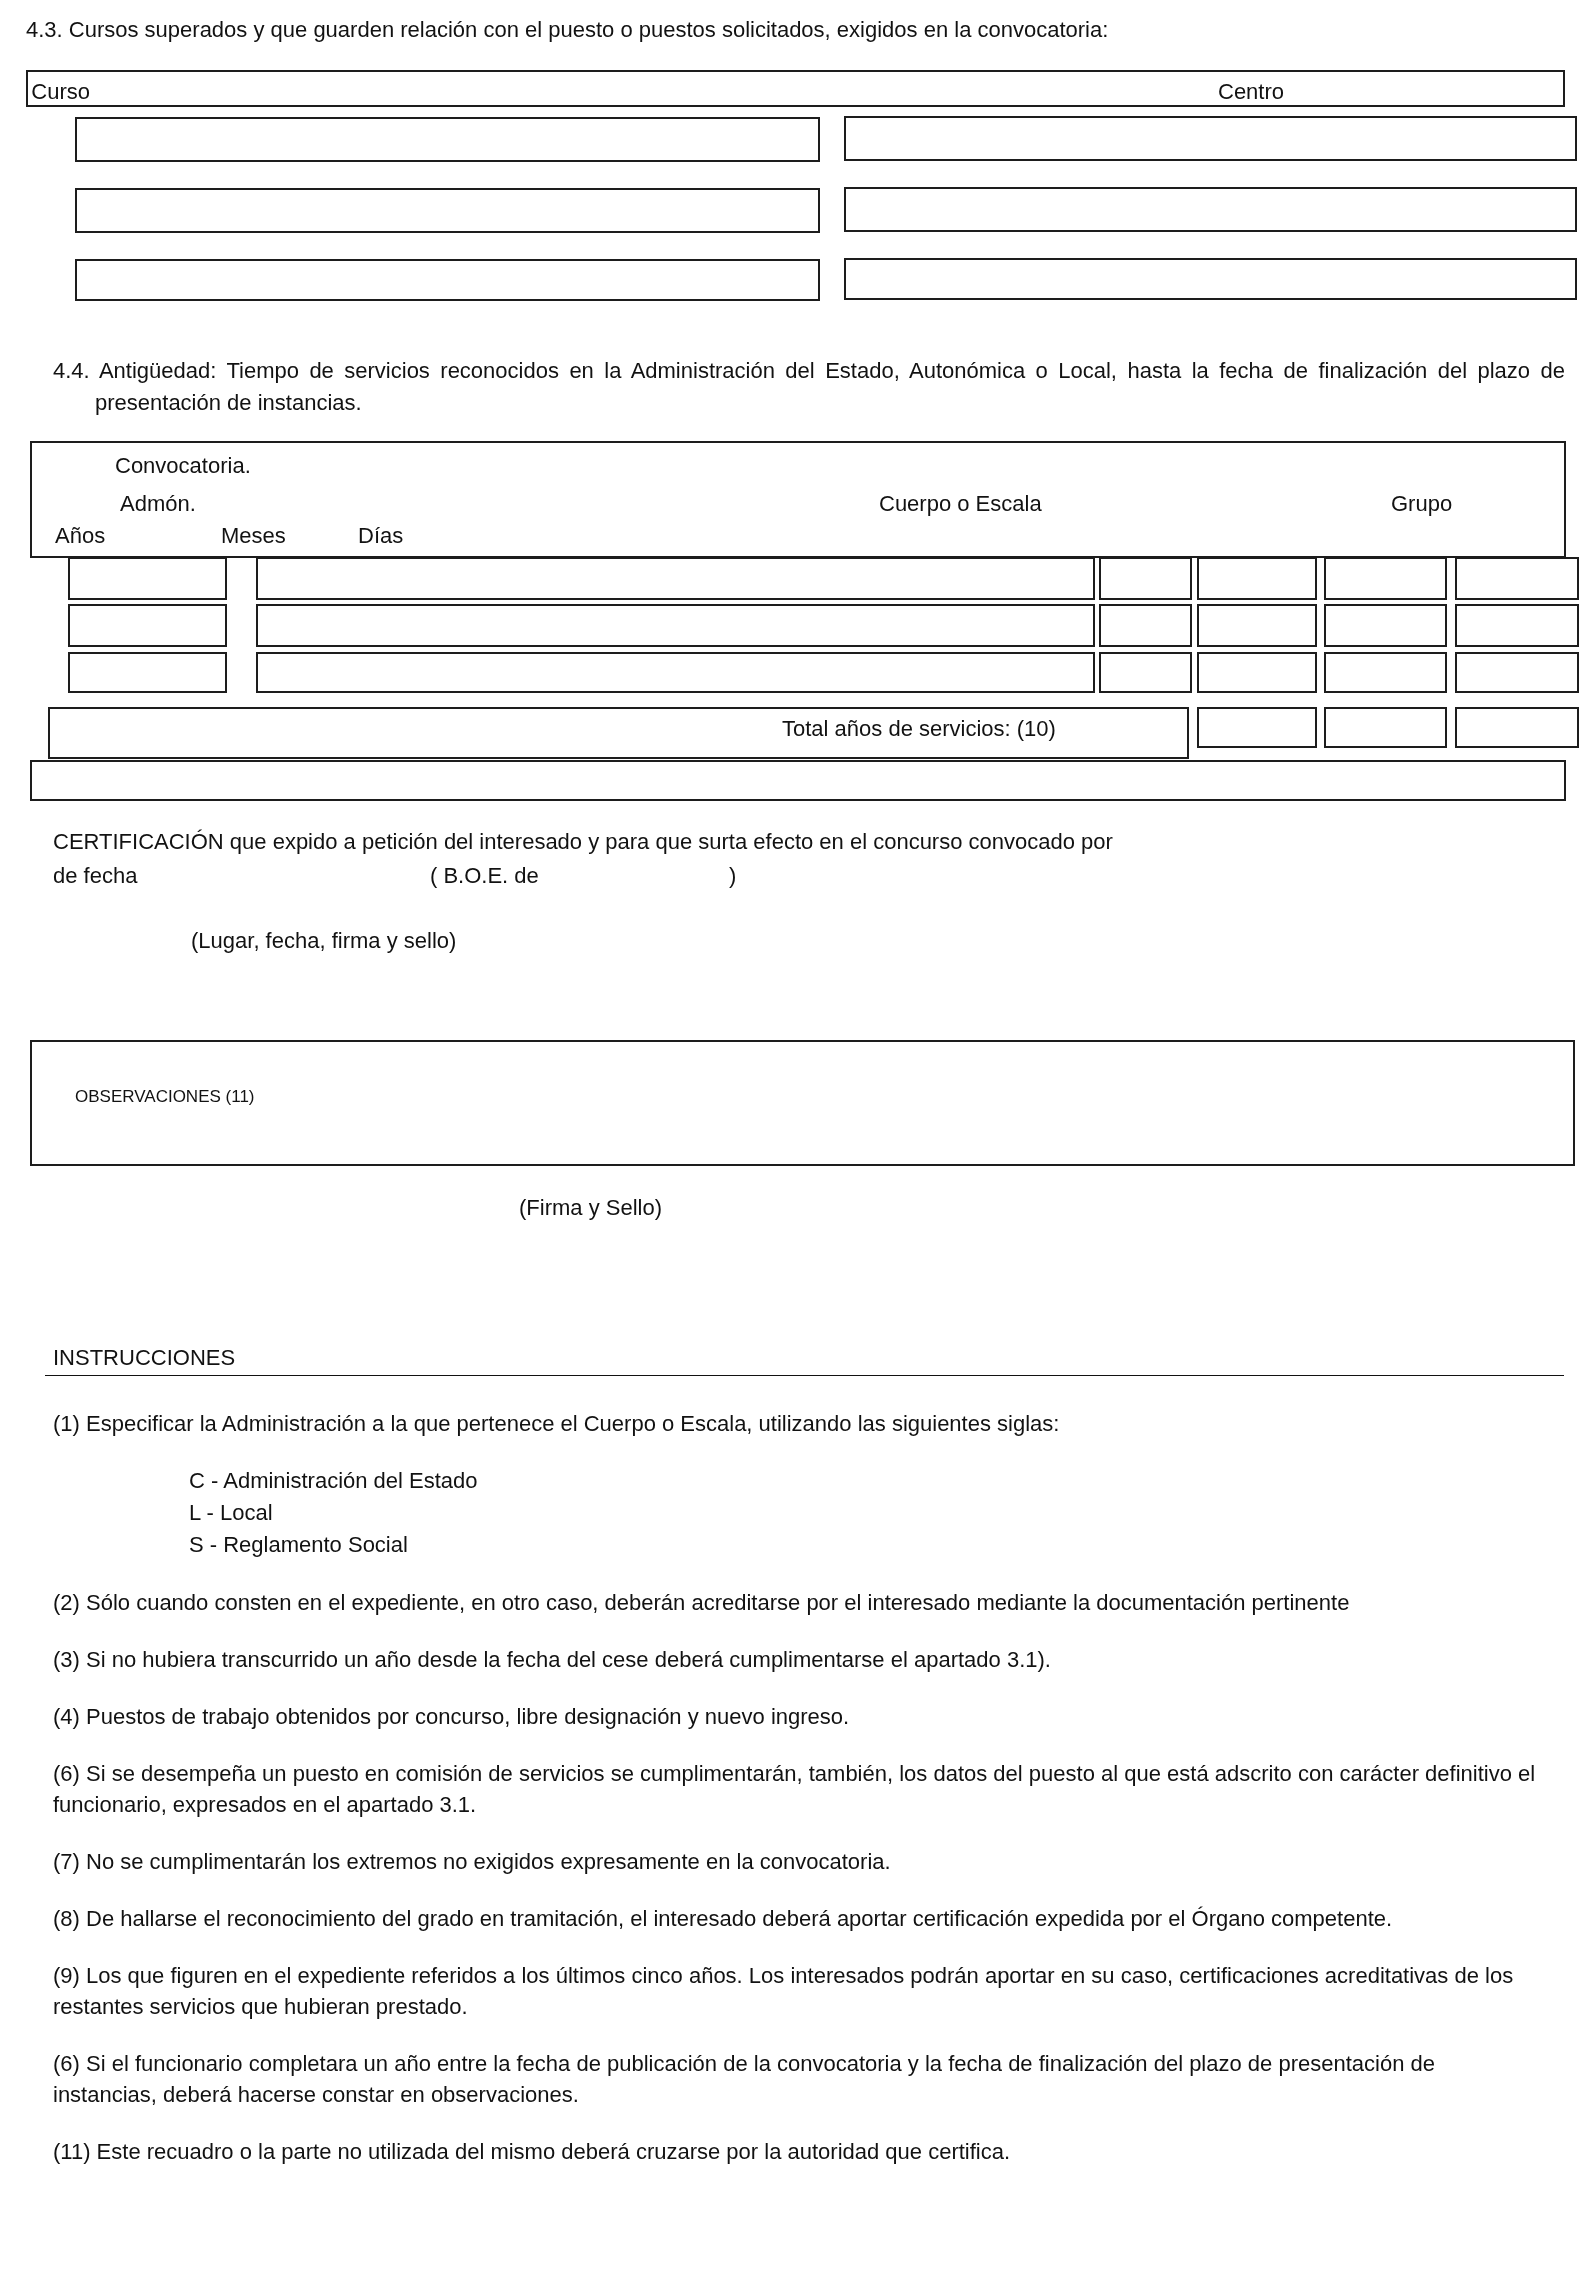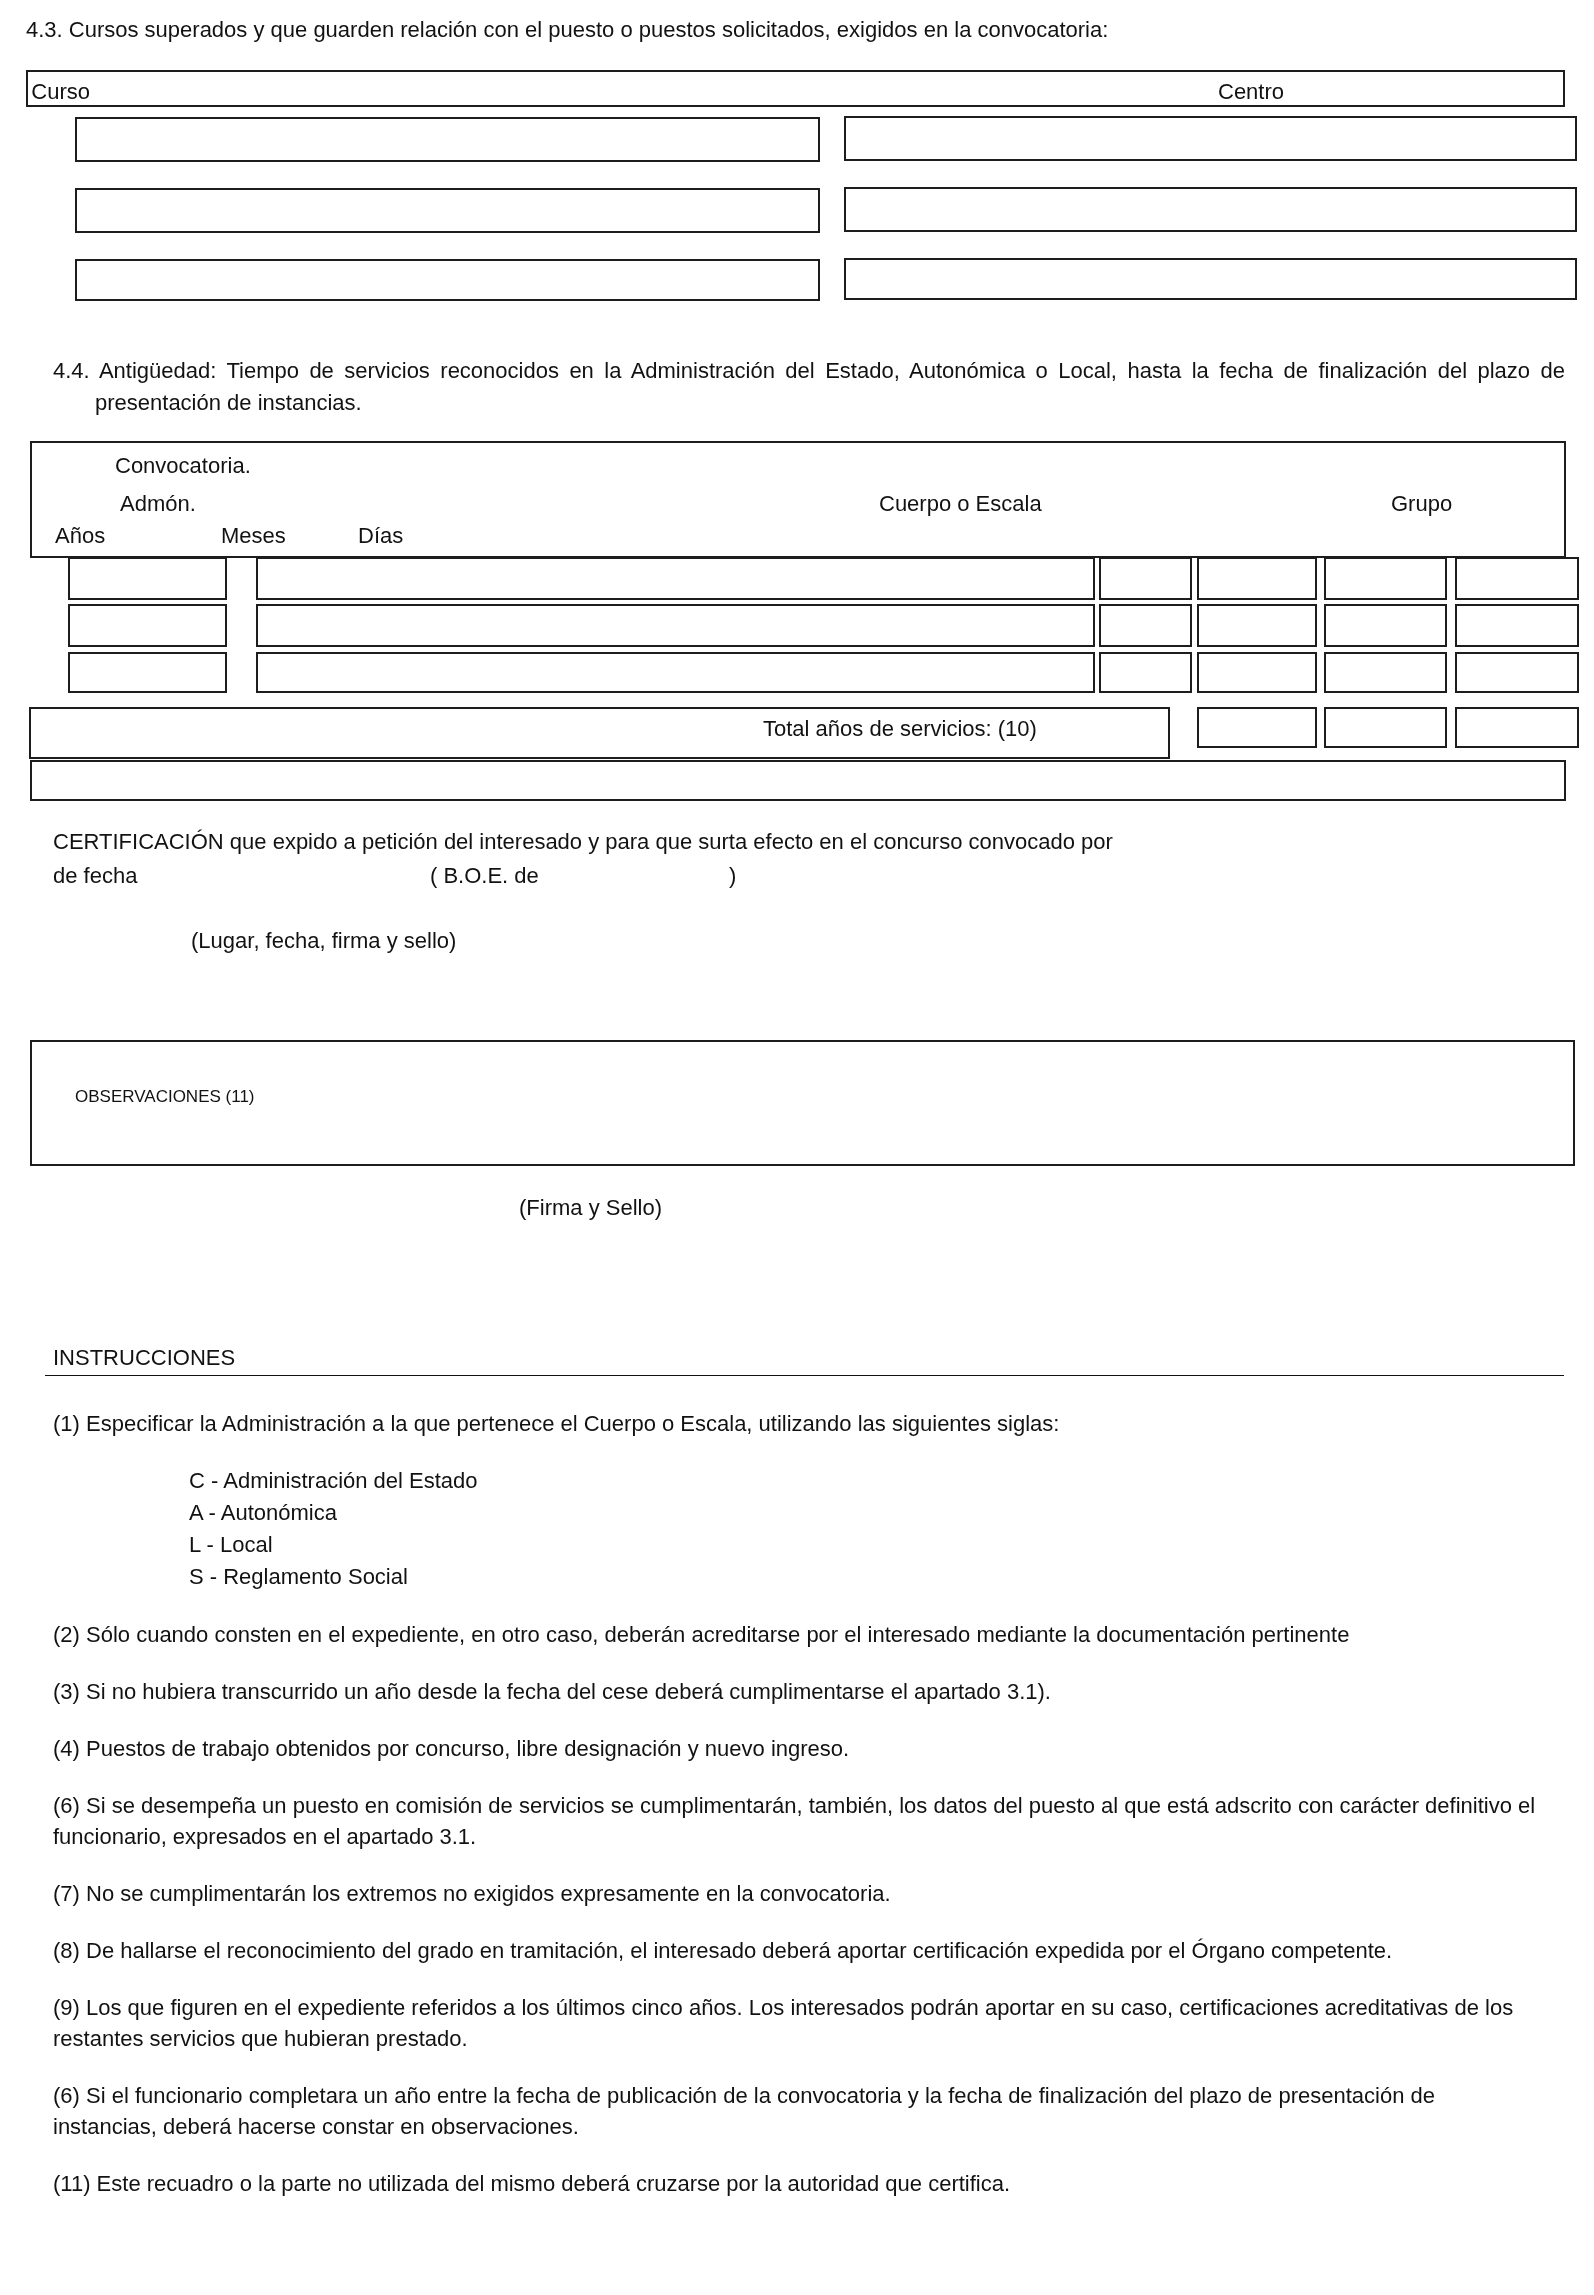--- a/index.html
+++ b/index.html
@@ -59,21 +59,21 @@
 <div class="box" style="left:1324px;top:604px;width:123px;height:43px"></div>
 <div class="box" style="left:1455px;top:604px;width:124px;height:43px"></div>
 
 <div class="box" style="left:68px;top:652px;width:159px;height:41px"></div>
 <div class="box" style="left:256px;top:652px;width:839px;height:41px"></div>
 <div class="box" style="left:1099px;top:652px;width:93px;height:41px"></div>
 <div class="box" style="left:1197px;top:652px;width:120px;height:41px"></div>
 <div class="box" style="left:1324px;top:652px;width:123px;height:41px"></div>
 <div class="box" style="left:1455px;top:652px;width:124px;height:41px"></div>
 
-<div class="box" style="left:29px;top:707px;width:1141px;height:52px">
+<div class="box" style="left:48px;top:707px;width:1141px;height:52px">
   <span class="lbl" style="left:732px;top:7.4px">Total años de servicios: (10)</span>
 </div>
 <div class="box" style="left:1197px;top:707px;width:120px;height:41px"></div>
 <div class="box" style="left:1324px;top:707px;width:123px;height:41px"></div>
 <div class="box" style="left:1455px;top:707px;width:124px;height:41px"></div>
 
 <div class="box" style="left:30px;top:760px;width:1536px;height:41px"></div>
 
 <div class="lbl" style="left:53px;top:829px">CERTIFICACIÓN que expido a petición del interesado y para que surta efecto en el concurso convocado por</div>
 <div class="lbl" style="left:53px;top:863px">de fecha</div>
@@ -86,21 +86,20 @@
 </div>
 <div class="lbl" style="left:519px;top:1195px">(Firma y Sello)</div>
 
 <div class="lbl" style="left:53px;top:1345px">INSTRUCCIONES</div>
 <div class="divider"></div>
 
 <div class="instr">
   <p>(1) Especificar la Administración a la que pertenece el Cuerpo o Escala, utilizando las siguientes siglas:</p>
   <div class="siglas">
     <div>C - Administración del Estado</div>
-    <div>A - Autonómica</div>
     <div>L - Local</div>
     <div>S - Reglamento Social</div>
   </div>
   <p>(2) Sólo cuando consten en el expediente, en otro caso, deberán acreditarse por el interesado mediante la documentación pertinente</p>
   <p>(3) Si no hubiera transcurrido un año desde la fecha del cese deberá cumplimentarse el apartado 3.1).</p>
   <p>(4) Puestos de trabajo obtenidos por concurso, libre designación y nuevo ingreso.</p>
   <p>(6) Si se desempeña un puesto en comisión de servicios se cumplimentarán, también, los datos del puesto al que está adscrito con carácter definitivo el funcionario, expresados en el apartado 3.1.</p>
   <p>(7) No se cumplimentarán los extremos no exigidos expresamente en la convocatoria.</p>
   <p>(8) De hallarse el reconocimiento del grado en tramitación, el interesado deberá aportar certificación expedida por el Órgano competente.</p>
   <p>(9) Los que figuren en el expediente referidos a los últimos cinco años. Los interesados podrán aportar en su caso, certificaciones acreditativas de los restantes servicios que hubieran prestado.</p>

